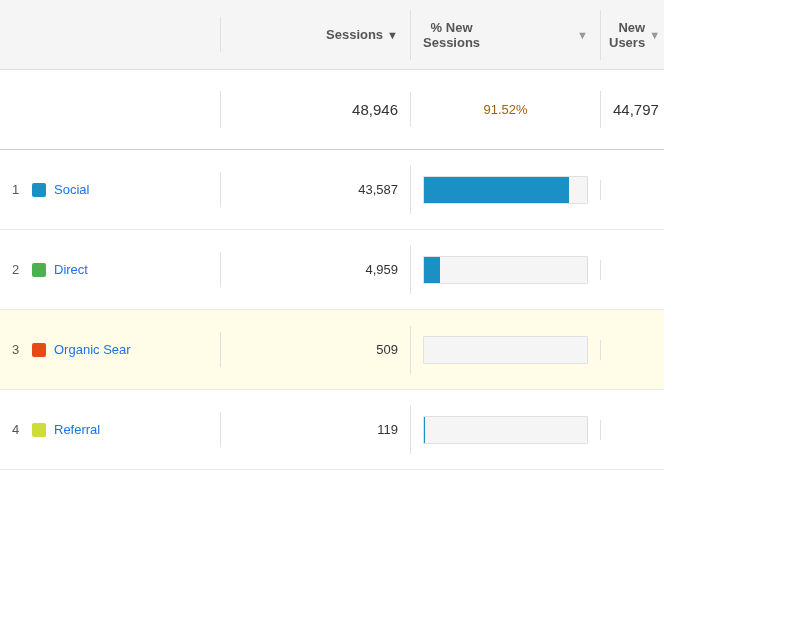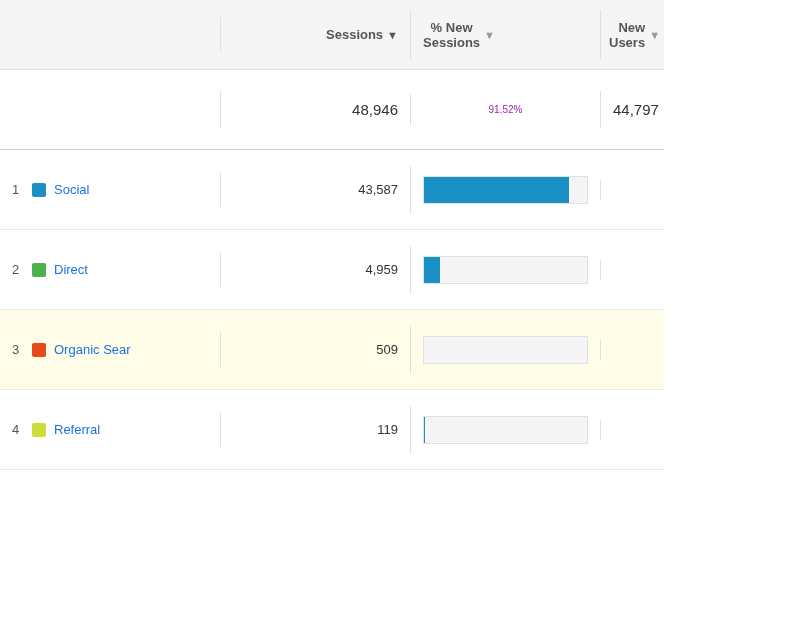--- a/index.html
+++ b/index.html
@@ -56,21 +56,21 @@
     .header-cell {
       font-weight: bold;
       color: #555;
       display: flex;
       align-items: center;
       justify-content: flex-end;
       gap: 4px;
     }
 
     .header-cell.center {
-      justify-content: flex-start;
+      justify-content: space-between;
     }
 
     .sort-arrow {
       color: #999;
       font-size: 11px;
     }
 
     .sort-arrow.active {
       color: #555;
     }
@@ -163,22 +163,22 @@
       left: 0;
       top: 0;
     }
 
     .totals-value {
       font-size: 15px;
       color: #333;
     }
 
     .new-sessions-text {
-      font-size: 10px;
-      color: #a21caf;
+      font-size: 13px;
+      color: #a16207;
     }
   </style>
 </head>
 <body>
 
 <div class="table-container">
 
   <div class="header-row">
     <div class="col-label"></div>
     <div class="col-sessions">

